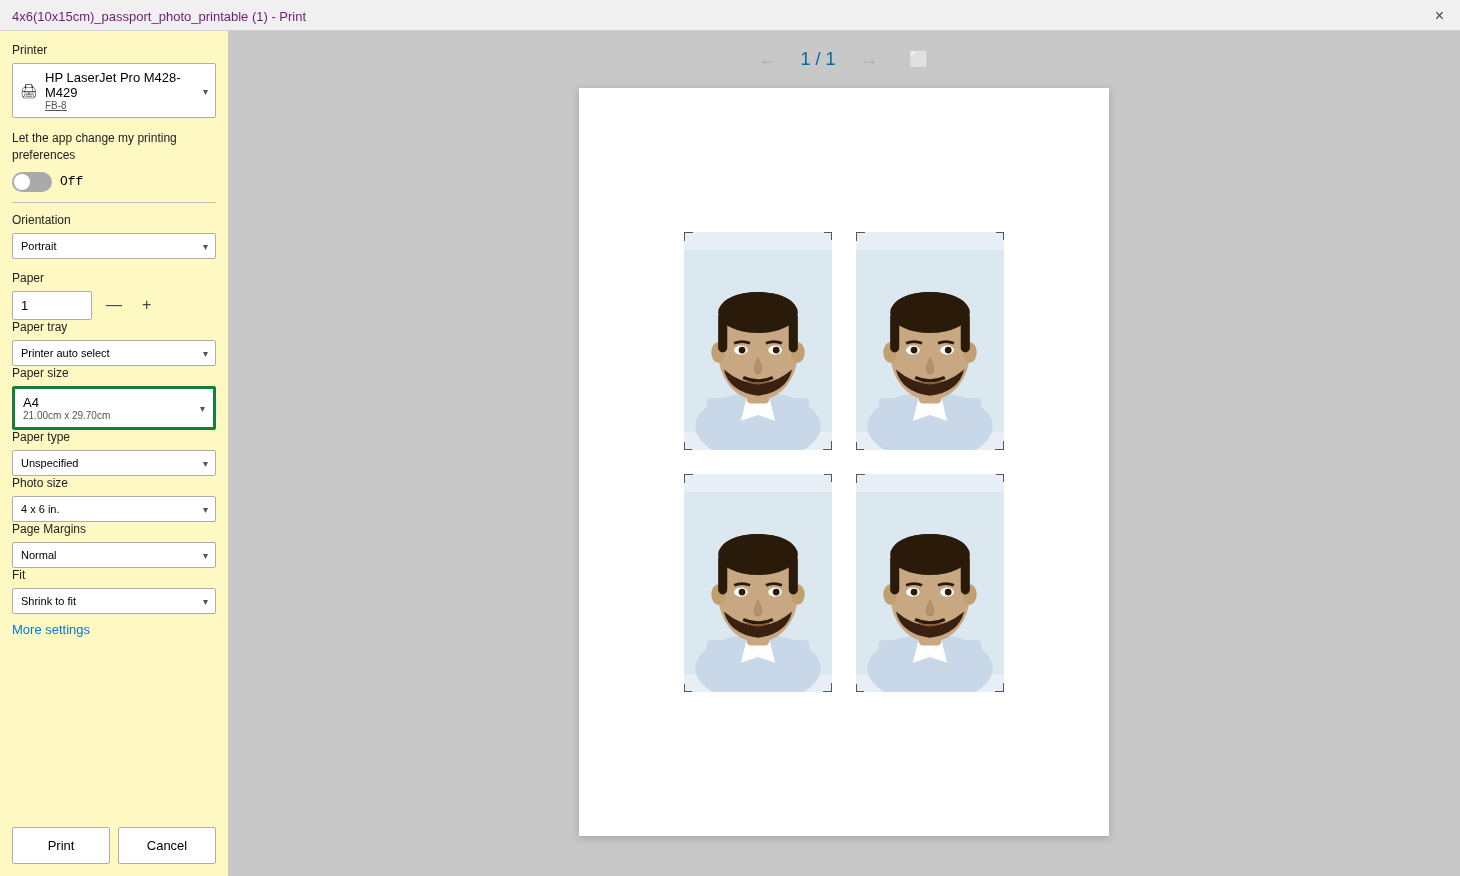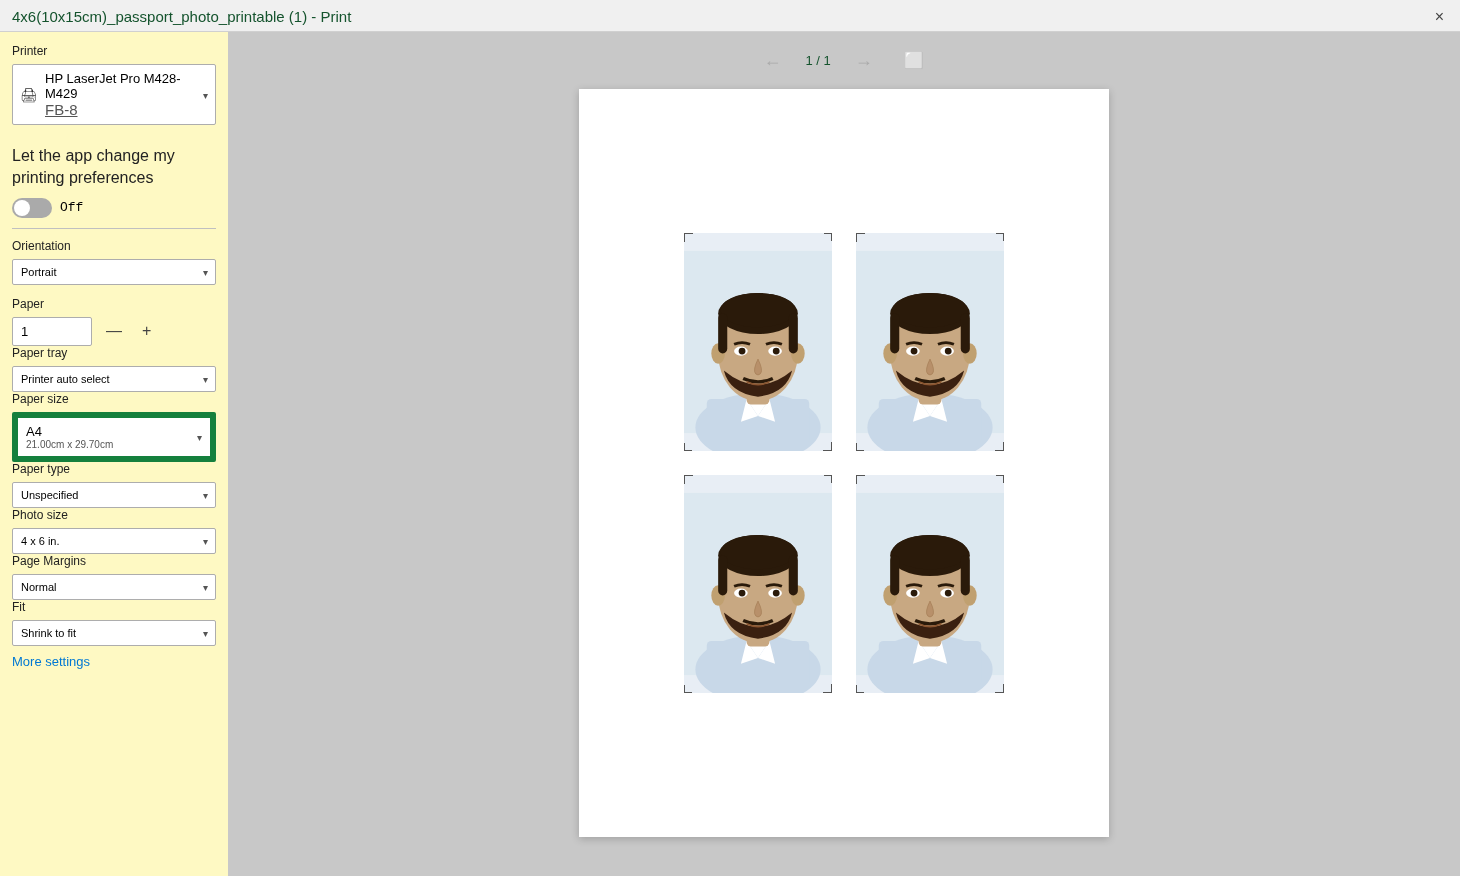--- a/index.html
+++ b/index.html
@@ -18,22 +18,22 @@
     .title-bar {
       background: #f0f0f0;
       padding: 8px 12px 6px;
       display: flex;
       align-items: center;
       justify-content: space-between;
       border-bottom: 1px solid #d0d0d0;
       flex-shrink: 0;
     }
     .title-text {
-      font-size: 15px;
-      color: #14532d;
+      font-size: 13px;
+      color: #701a75;
     }
     .close-btn {
       background: none;
       border: none;
       font-size: 16px;
       cursor: pointer;
       color: #444;
       padding: 0 4px;
       line-height: 1;
     }
@@ -126,35 +126,34 @@
       transform: translateY(-50%);
       pointer-events: none;
       color: #555;
       font-size: 10px;
     }
     .printer-name-line {
       font-size: 13px;
       font-weight: 400;
     }
     .printer-sub-line {
-      font-size: 15px;
+      font-size: 10px;
       color: #555;
       text-decoration: underline;
     }
 
     
     .preferences-section {
       margin-top: 12px;
     }
     .preferences-label {
-      font-size: 16px;
+      font-size: 12px;
       color: #222;
       margin-bottom: 8px;
       line-height: 1.4;
-      margin-top: 8px;
     }
     .toggle-row {
       display: flex;
       align-items: center;
       gap: 8px;
     }
     .toggle {
       width: 40px;
       height: 20px;
       background: #aaa;
@@ -206,21 +205,21 @@
       font-size: 16px;
       cursor: pointer;
       color: #444;
       padding: 2px 6px;
       line-height: 1;
     }
 
     
     .paper-size-box {
       background: white;
-      border: 6px solid #15803d;
+      border: 3px solid #15803d;
       border-radius: 2px;
       padding: 6px 28px 6px 8px;
       cursor: pointer;
       position: relative;
     }
     .paper-size-box .chevron {
       position: absolute;
       right: 8px;
       top: 50%;
       transform: translateY(-50%);
@@ -292,22 +291,22 @@
     .nav-btn {
       background: none;
       border: none;
       font-size: 18px;
       cursor: pointer;
       color: #555;
       padding: 2px 8px;
     }
     .nav-btn.disabled { color: #aaa; cursor: default; }
     .page-indicator {
-      font-size: 13px;
-      color: #14532d;
+      font-size: 18px;
+      color: #0369a1;
     }
     .fullscreen-btn {
       background: none;
       border: none;
       font-size: 16px;
       cursor: pointer;
       color: #555;
       padding: 2px 8px;
     }
 
@@ -498,20 +497,24 @@
           <option>Shrink to fit</option>
           <option>Fill page</option>
           <option>Actual size</option>
         </select>
         <span class="chevron">▾</span>
       </div>
     </div>
 
     <a class="more-settings">More settings</a>
 
+    <div class="button-row">
+      <button class="btn-print">Print</button>
+      <button class="btn-cancel">Cancel</button>
+    </div>
 
   </div>
 
   <div class="right-panel">
 
     <div class="preview-nav">
       <button class="nav-btn disabled">←</button>
       <span class="page-indicator">1 / 1</span>
       <button class="nav-btn disabled">→</button>
       <button class="fullscreen-btn">⬜</button>

